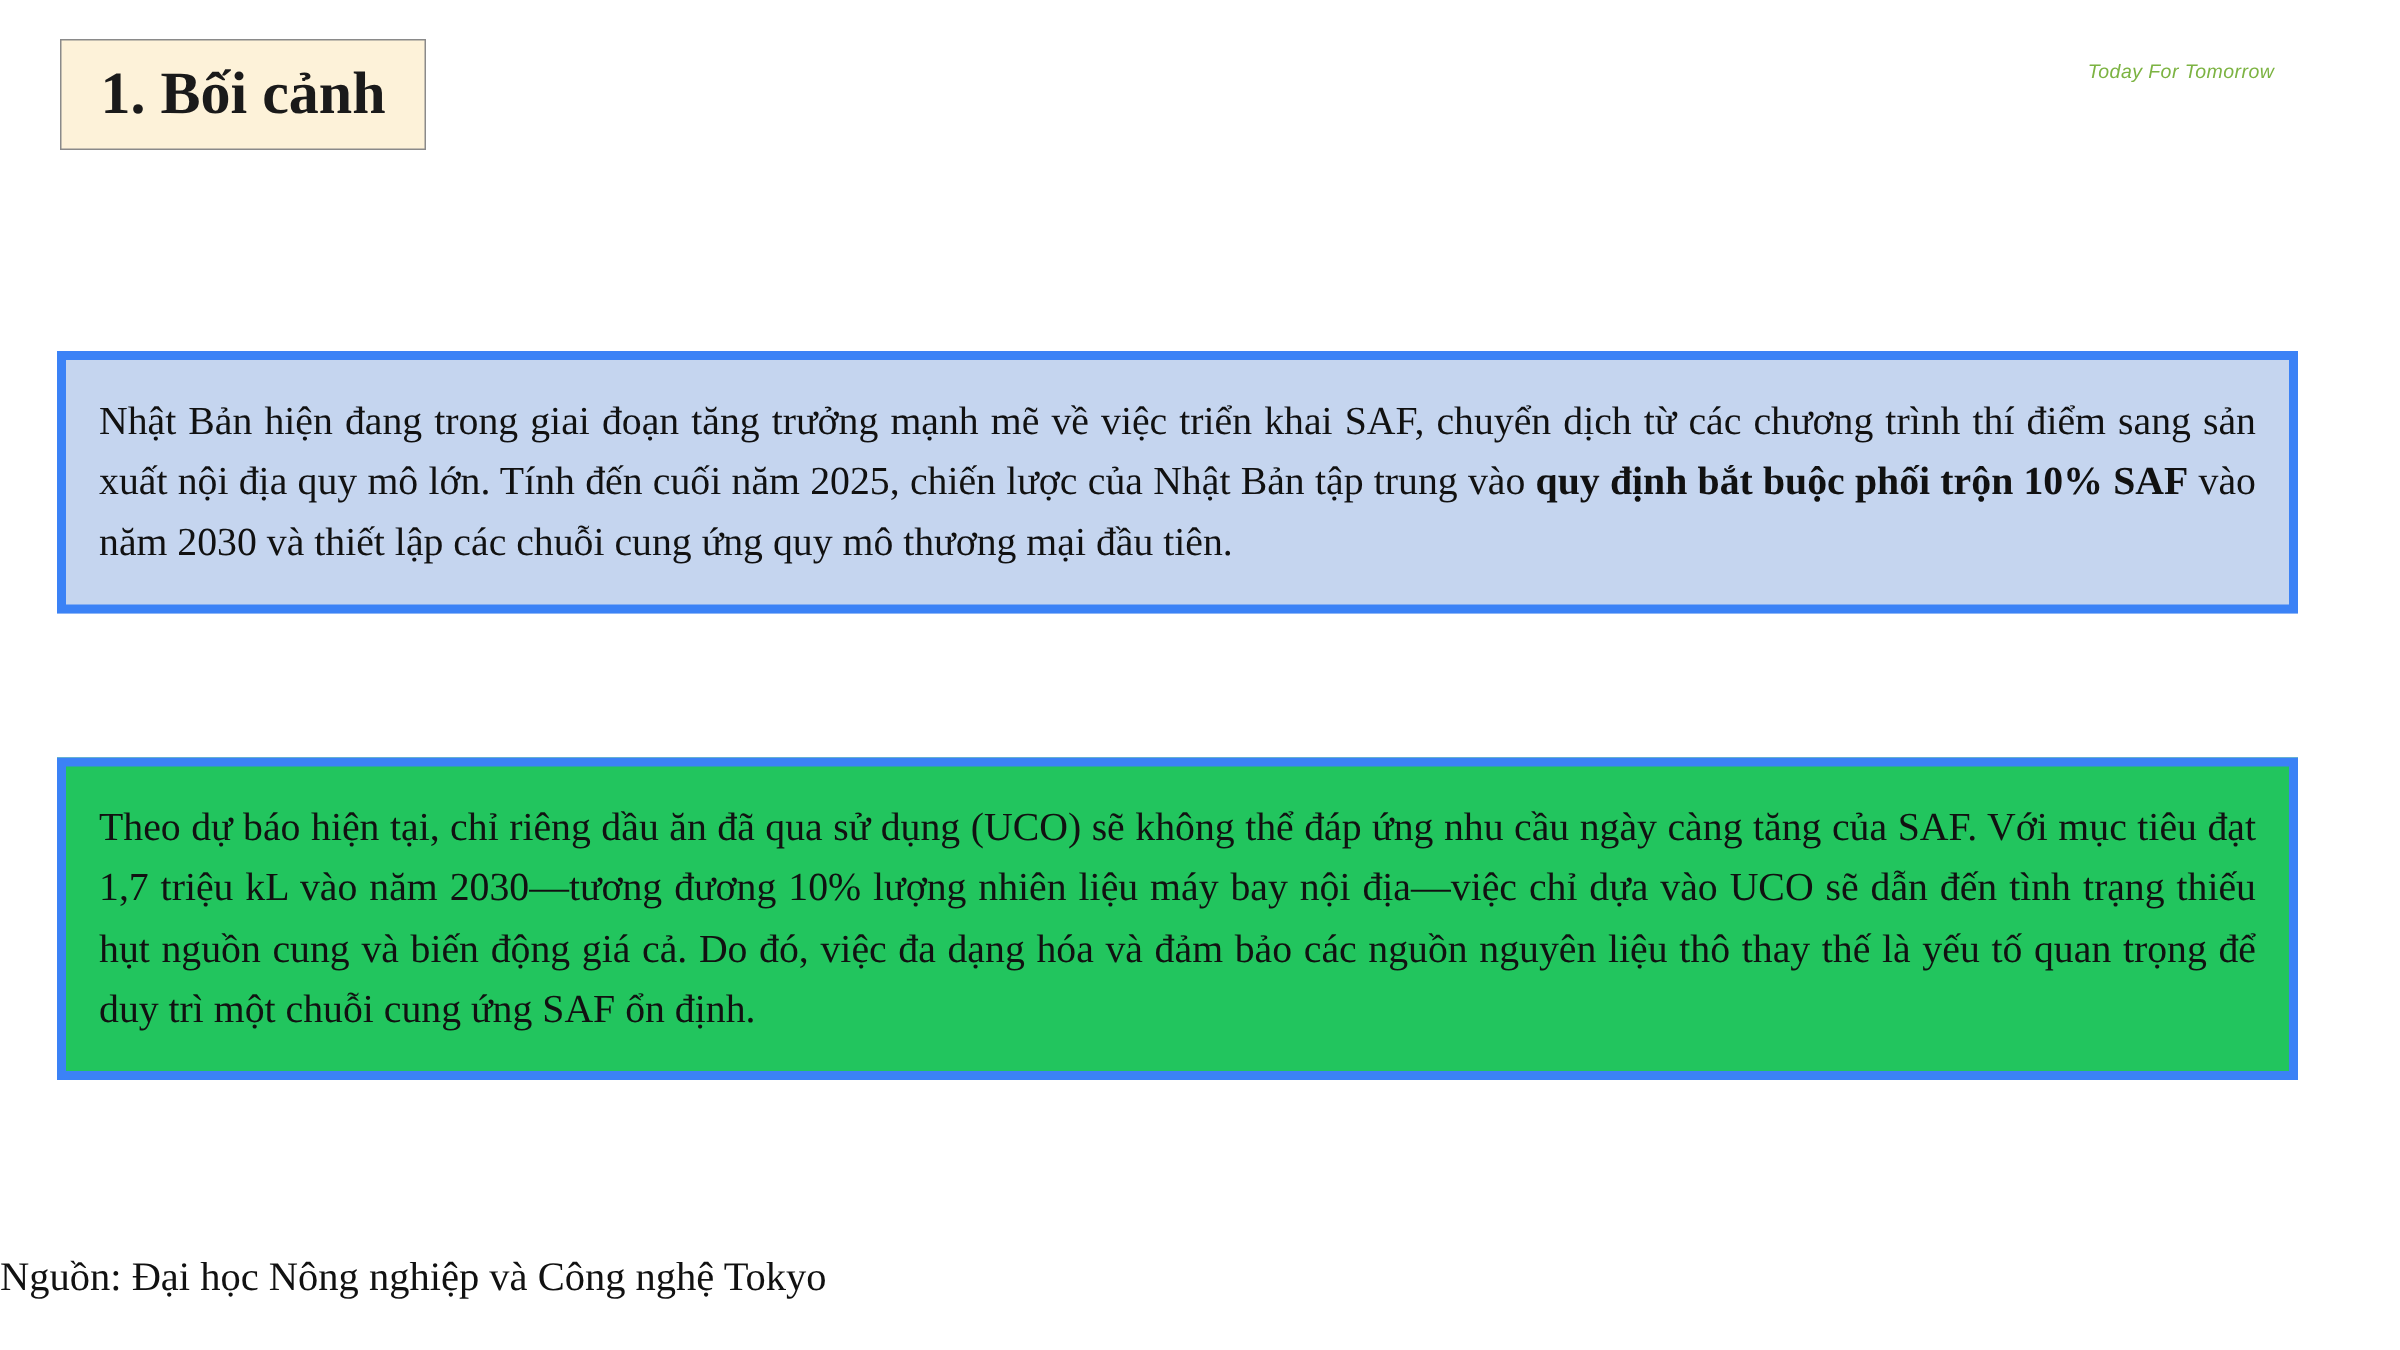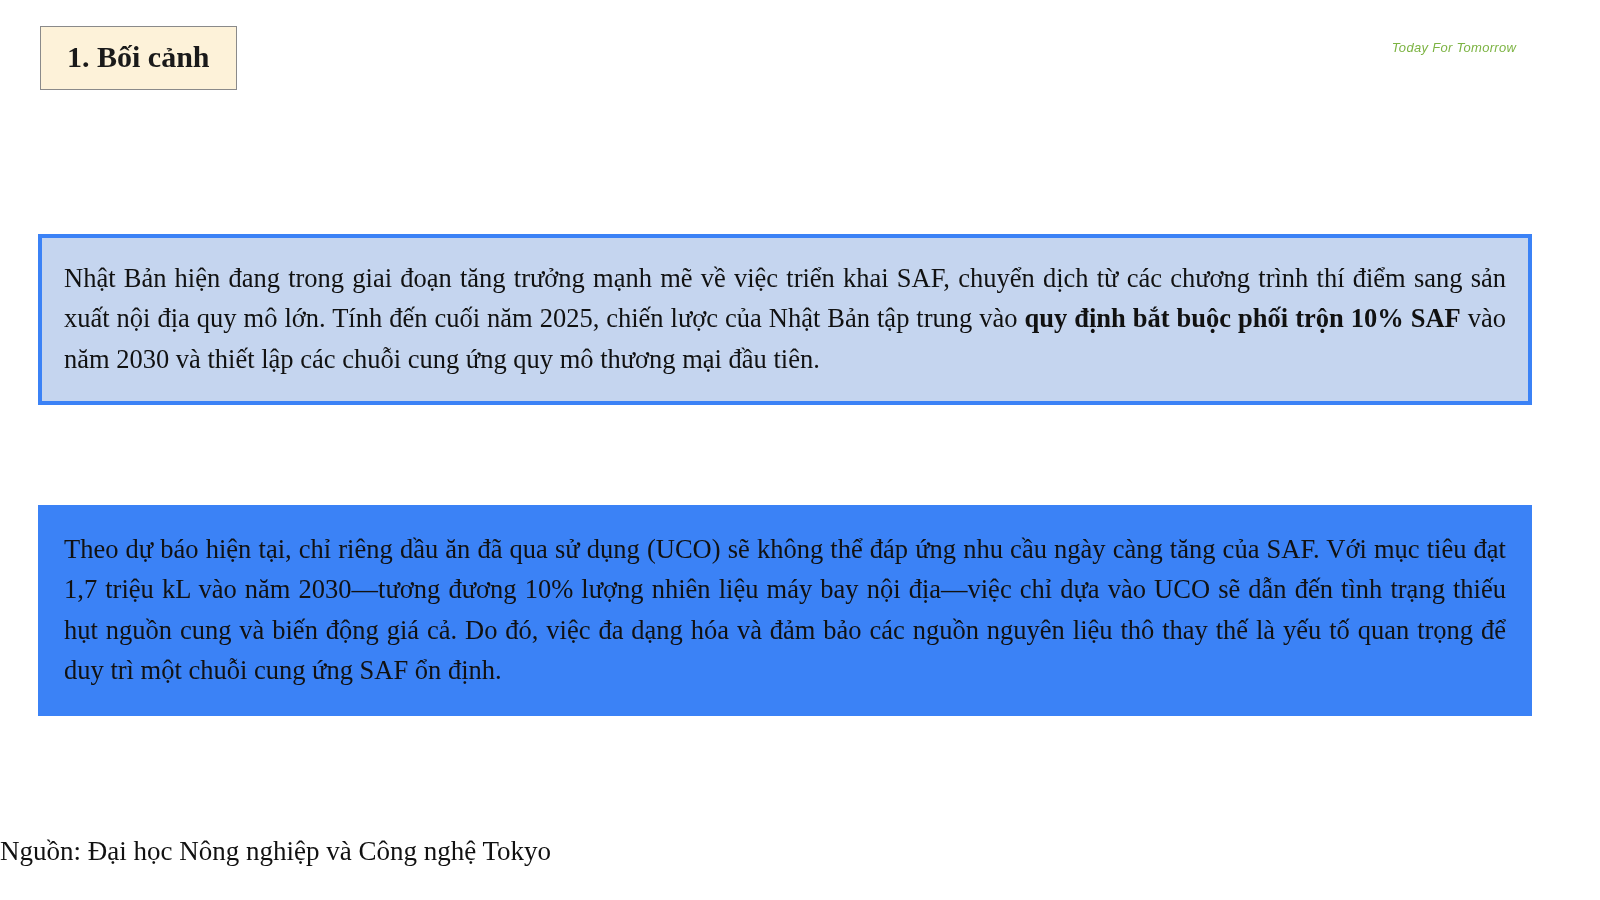--- a/index.html
+++ b/index.html
@@ -21,21 +21,21 @@
     left: 40px;
     top: 26px;
     background: #fdf2d9;
     border: 1px solid #8a8a8a;
     padding: 14px 26px 16px 26px;
     box-sizing: border-box;
   }
   .title-chip .title-text {
     font-family: "Liberation Serif", serif;
     font-weight: bold;
-    font-size: 30px;
+    font-size: 40px;
     color: #1a1a1a;
     line-height: 1.05;
     white-space: nowrap;
   }
 
   
   .logo {
     position: absolute;
     right: 48px;
     top: 22px;
@@ -61,21 +61,21 @@
     letter-spacing: 0.3px;
     margin-top: 18px;
     text-align: center;
     padding-right: 6px;
   }
 
   
   .callout {
     position: absolute;
     box-sizing: border-box;
-    border: 4px solid #3b82f6;
+    border: 6px solid #3b82f6;
     padding: 20px 22px 22px 22px;
   }
   .callout p {
     margin: 0;
     font-family: "Liberation Serif", serif;
     font-size: 26.5px;
     line-height: 1.52;
     color: #111111;
     text-align: justify;
     text-justify: inter-word;
@@ -88,21 +88,21 @@
   #callout-blue {
     left: 38px;
     top: 234px;
     width: 1494px;
     background: #c5d5ef;
   }
   #callout-peach {
     left: 38px;
     top: 505px;
     width: 1494px;
-    background: #3b82f6;
+    background: #22c55e;
   }
 
   
   .source-note {
     position: absolute;
     left: 0;
     right: 60px;
     top: 836px;
     font-family: "Liberation Serif", serif;
     font-size: 27px;

